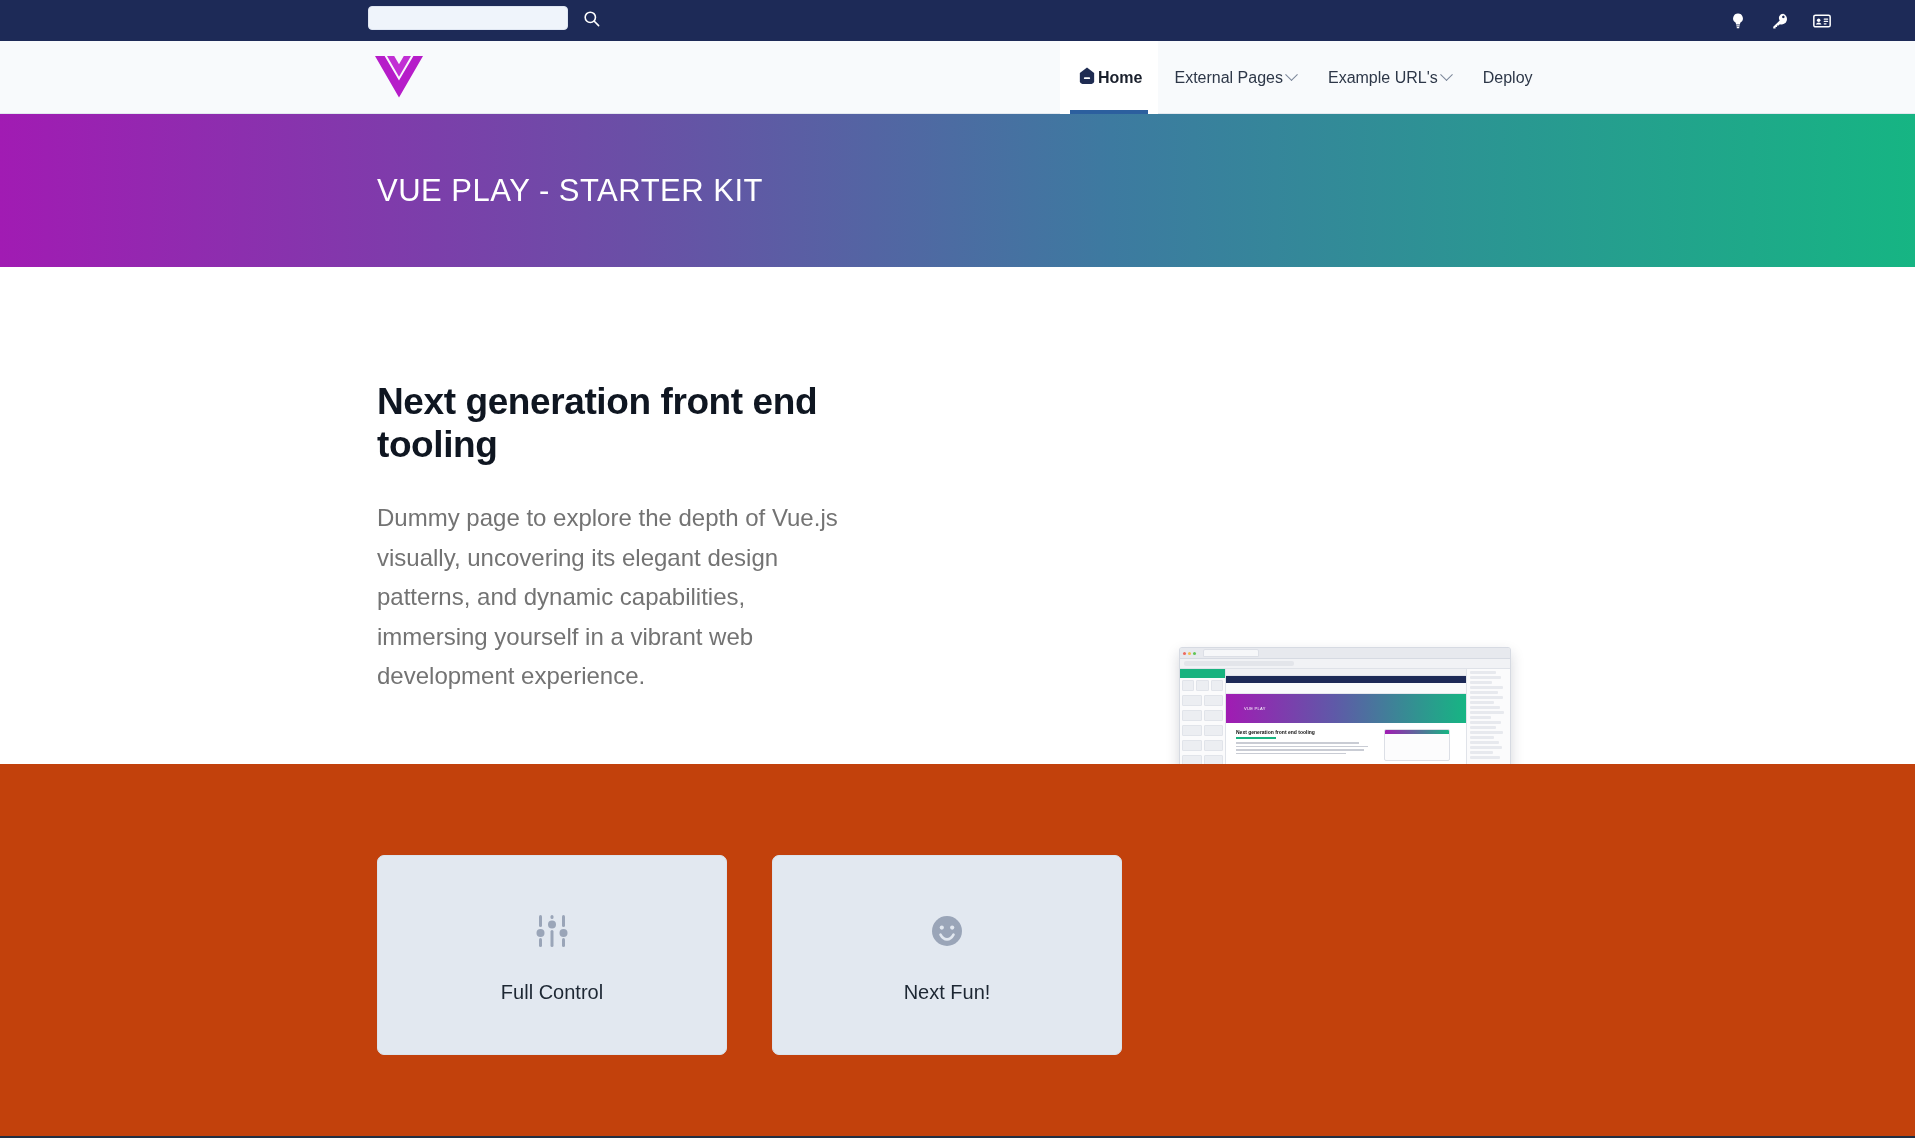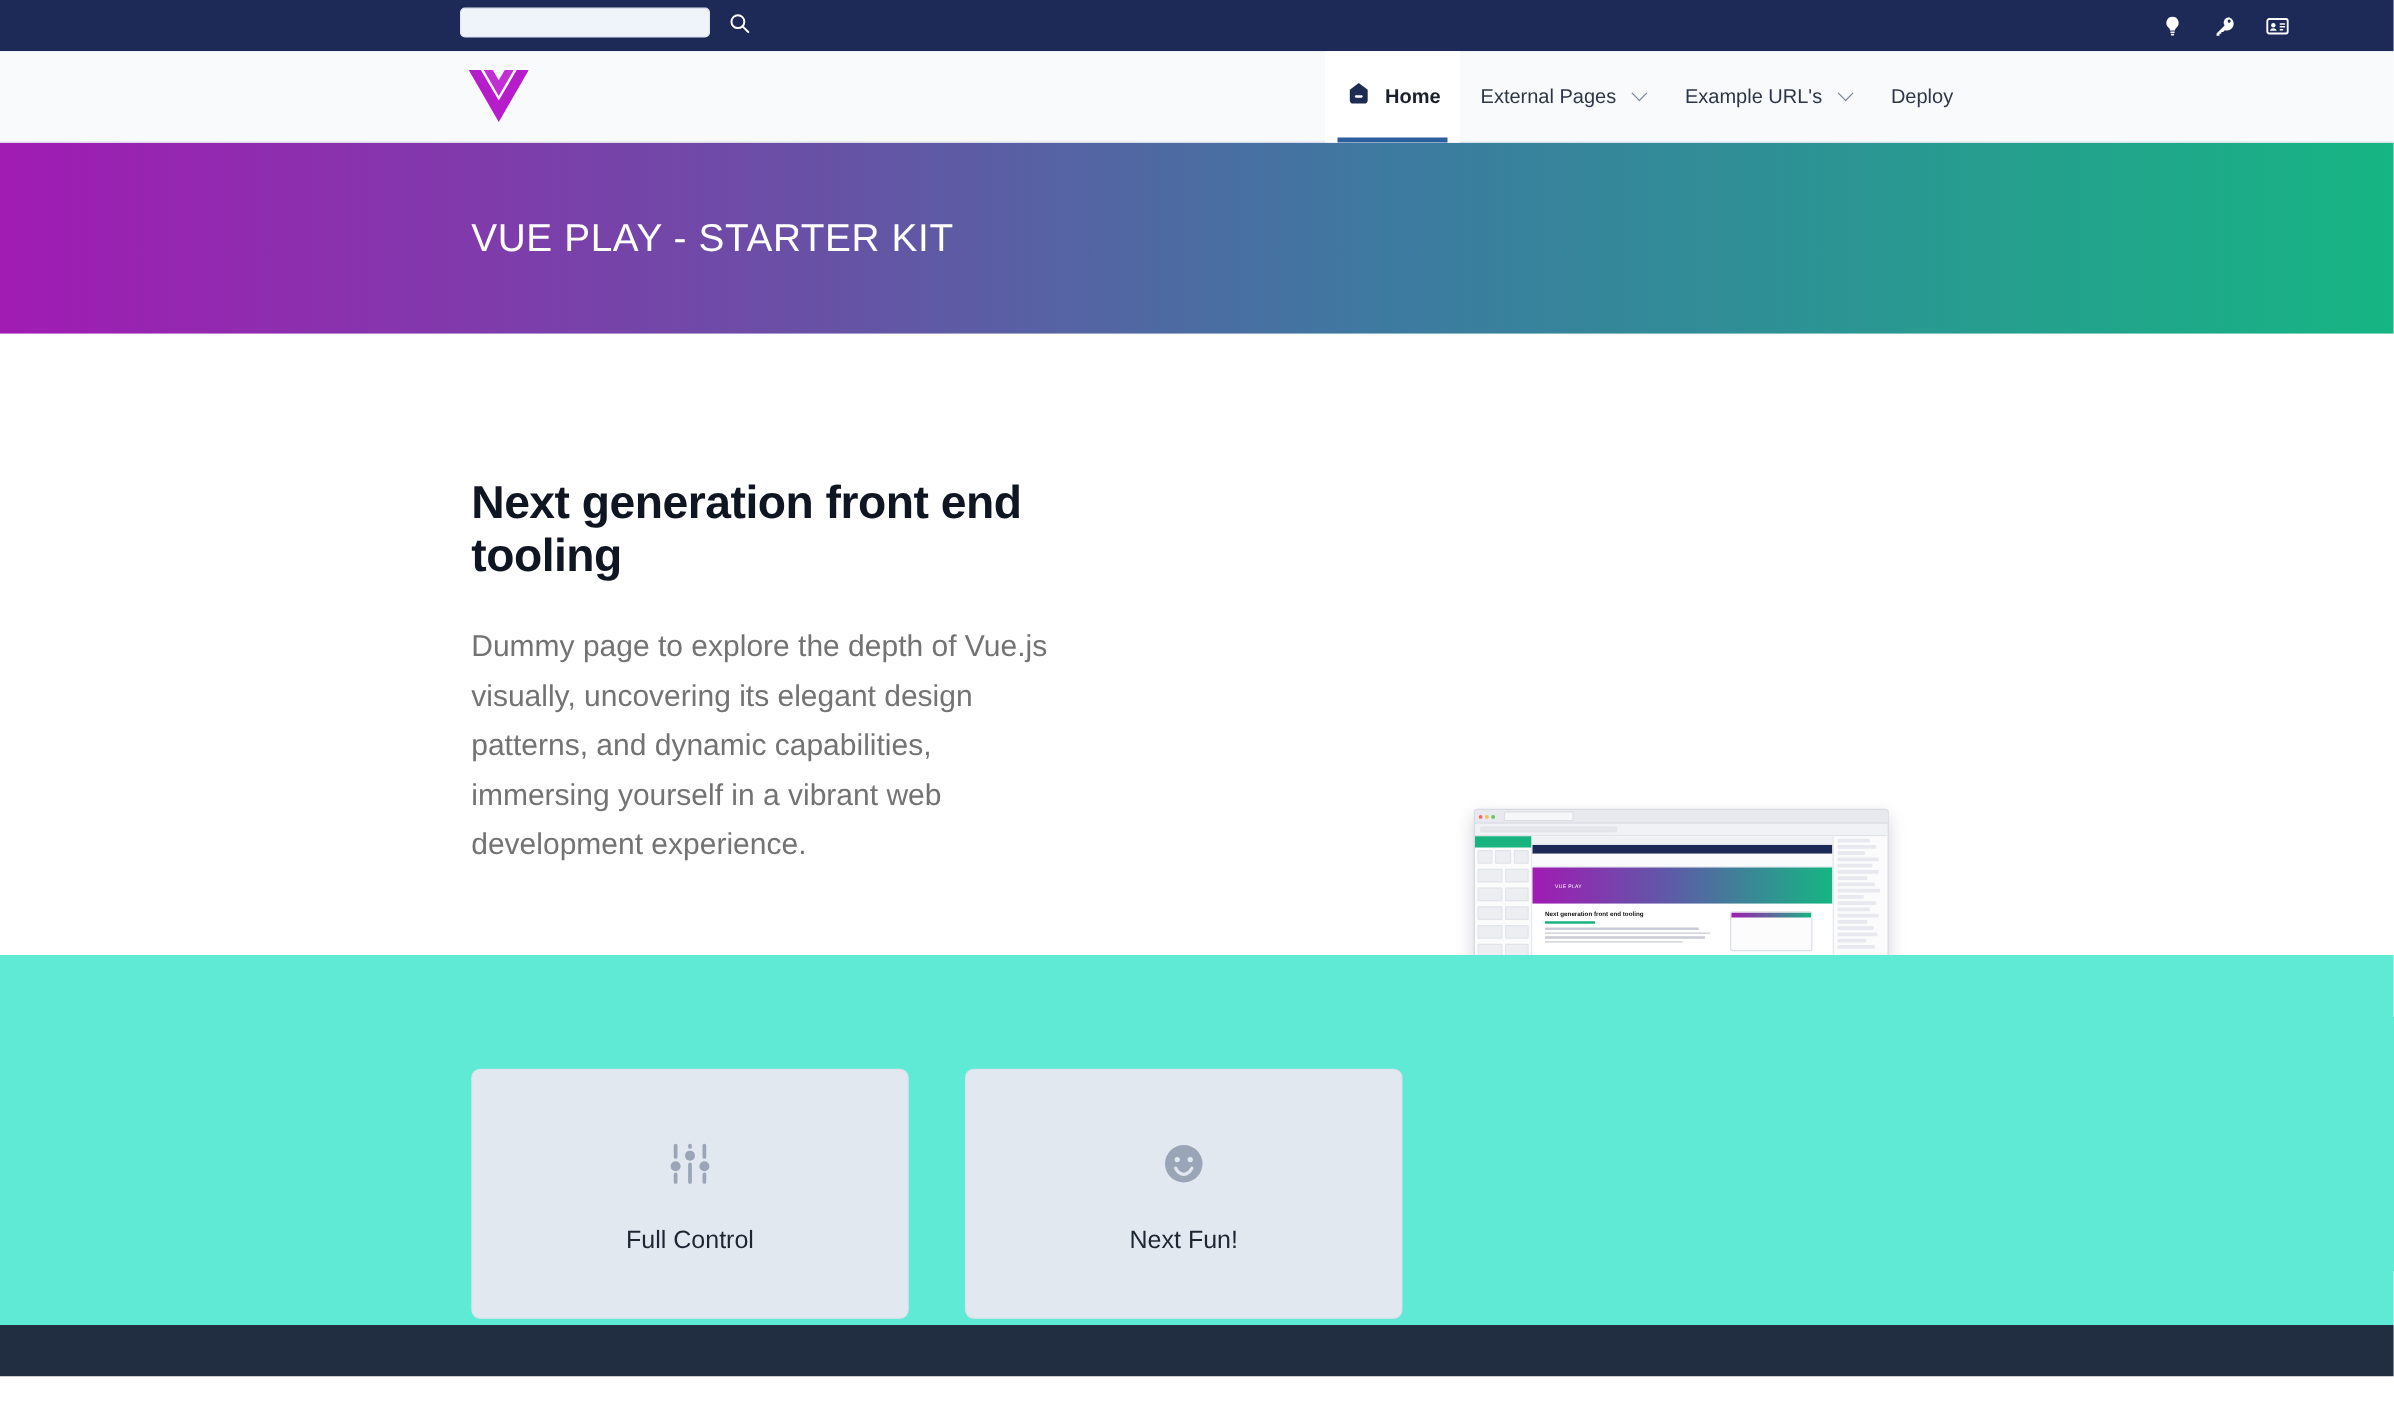--- a/index.html
+++ b/index.html
@@ -81,21 +81,20 @@
     position: absolute;
     left: 1060px;
     top: 0;
     height: 73px;
     display: flex;
     align-items: stretch;
   }
   .nav-item {
     display: flex;
     align-items: center;
-    gap: 10px;
     padding: 0 16px;
     font-size: 16px;
     color: #2d3748;
     cursor: pointer;
     position: relative;
     white-space: nowrap;
   }
   .nav-item.active {
     background: #ffffff;
     font-weight: bold;
@@ -238,22 +237,22 @@
   .shot-footer { height: 26px; background: #2b3347; }
   .shot-right {
     width: 44px; background: #fbfbfc; border-left: 1px solid #e0e3e9;
     padding: 2px 3px; display: flex; flex-direction: column; gap: 2px;
   }
   .shot-r-line { height: 3px; background: #e7e9ee; border-radius: 1px; }
   .shot-status { height: 9px; background: #eef0f3; border-top: 1px solid #dfe2e8; }
 
   
   .features {
-    background: #5eead4;
-    height: 296px;
+    background: #c2410c;
+    height: 372px;
     position: relative;
     padding-left: 16px;
   }
   .cards {
     position: absolute;
     left: 377px;
     top: 91px;
     display: flex;
     gap: 45px;
   }

